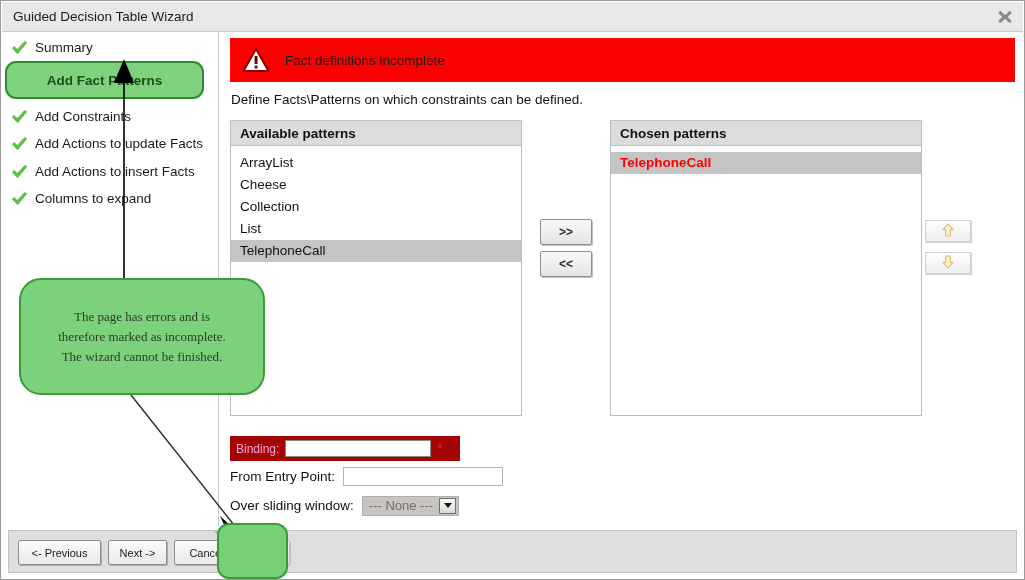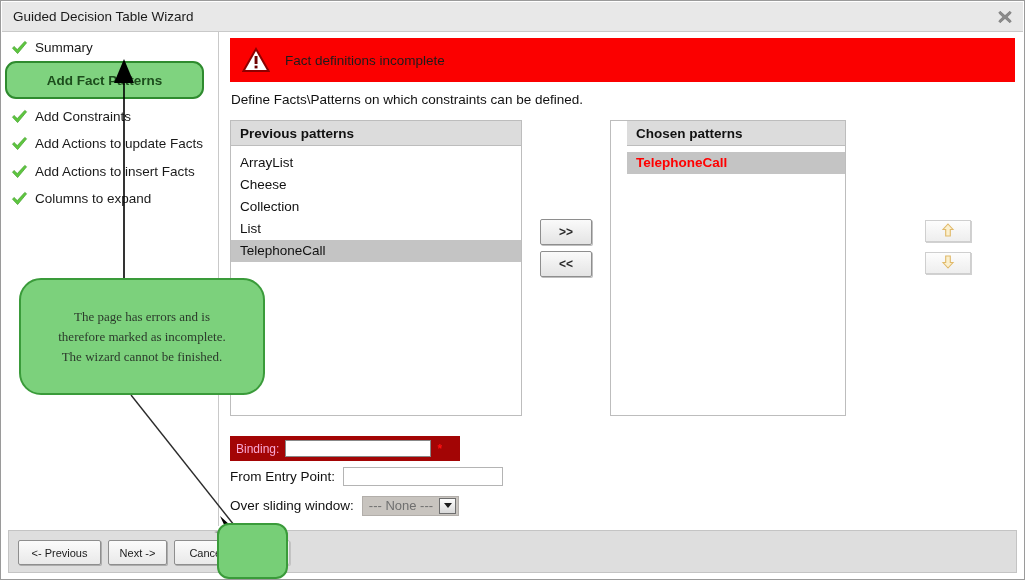--- a/index.html
+++ b/index.html
@@ -168,21 +168,21 @@
     color: #ff0000;
     font-weight: bold;
   }
 
   .panel-avail {
     left: 10px; top: 88px;
     width: 292px; height: 296px;
   }
   .panel-chosen {
     left: 390px; top: 88px;
-    width: 236px; height: 296px; padding-left: 16px;
+    width: 312px; height: 296px;
   }
 
   
   .xfer {
     position: absolute;
     width: 52px; height: 26px;
     background: linear-gradient(#fafafa, #e4e4e4);
     border: 1px solid #8e8e8e;
     border-radius: 2px;
     box-shadow: 1px 1px 0 rgba(0,0,0,0.25);
@@ -452,21 +452,21 @@
           <rect x="12.6" y="18.6" width="2.9" height="2.8" fill="#6d0000"></rect>
         </svg>
       </span>
       <span class="err-text">Fact definitions incomplete</span>
     </div>
 
     <div class="intro">Define Facts\Patterns on which constraints can be defined.</div>
 
     <div class="panel panel-avail">
       <div class="panel-head">
-        <span>Previous patterns</span>
+        <span>Available patterns</span>
       </div>
       <div class="panel-body">
         <div class="litem">ArrayList</div>
         <div class="litem">Cheese</div>
         <div class="litem">Collection</div>
         <div class="litem">List</div>
         <div class="litem sel">TelephoneCall</div>
       </div>
     </div>
 

